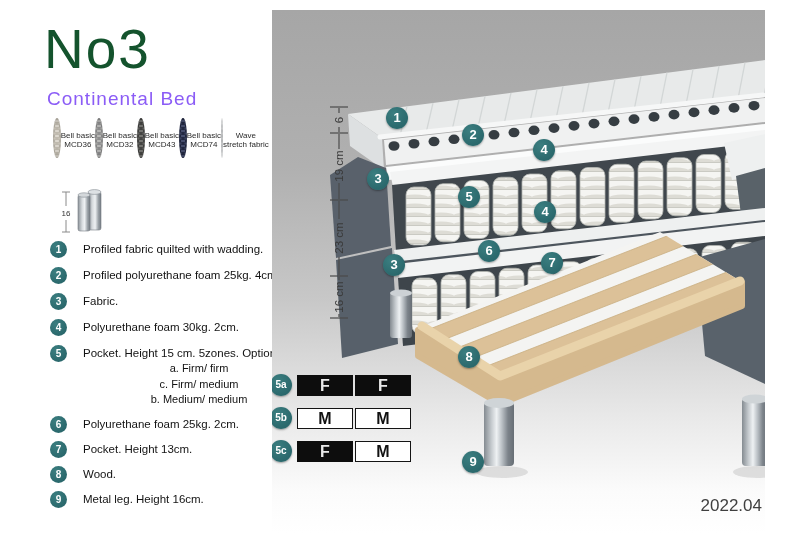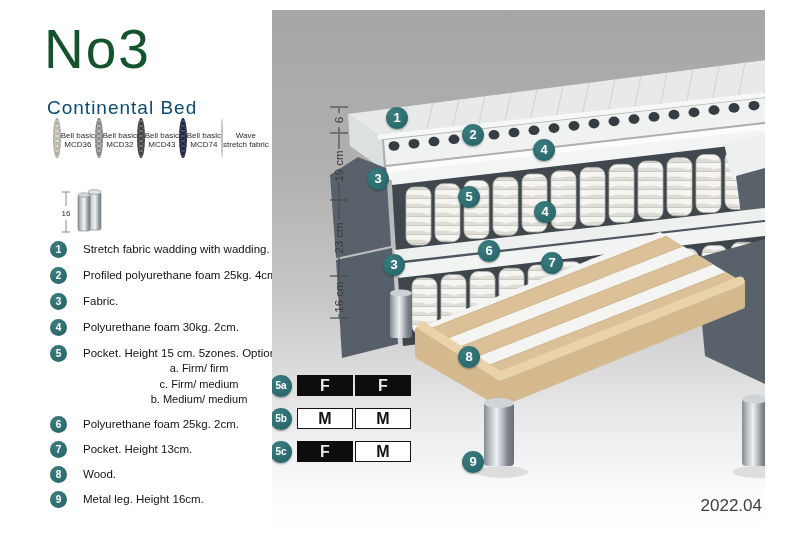--- a/index.html
+++ b/index.html
@@ -2,21 +2,21 @@
 <html><head>
 <meta charset="utf-8">
 <style>
   html,body{margin:0;padding:0;}
   body{width:800px;height:533px;position:relative;background:#ffffff;overflow:hidden;
        font-family:"Liberation Sans",sans-serif;}
 
   
   .title-block{position:absolute;left:44px;top:22px;}
   .model{font-size:55px;line-height:1;font-weight:300;letter-spacing:2px;color:#14532d;margin:0;}
-  .subtitle{font-size:19px;font-weight:300;letter-spacing:1px;color:#0c4a6e;margin:20px 0 0 3px;}
+  .subtitle{font-size:19px;font-weight:300;letter-spacing:1px;color:#8b5cf6;margin:11px 0 0 3px;}
 
   .swatches{position:absolute;left:53px;top:118px;display:flex;}
   .sw-item{width:42px;display:flex;flex-direction:row;align-items:center;}
   .sw-circle{width:38px;height:38px;border-radius:50%;border:1px solid rgba(0,0,0,.18);
              box-shadow:inset 0 0 5px rgba(0,0,0,.28);
              background-size:7px 5px, 7px 5px;background-position:0 0, 3.5px 2.5px;}
   .sw1{background-color:#cfc9bc;background-image:
         radial-gradient(ellipse 3px 2px at 3px 2px,#eee9df 60%,transparent 61%),
         radial-gradient(ellipse 3px 2px at 3px 2px,#e4ded2 60%,transparent 61%);}
   .sw2{background-color:#99999a;background-image:
@@ -49,21 +49,21 @@
   
   .photo{position:absolute;left:272px;top:10px;width:493px;height:523px;overflow:hidden;}
   .photo svg.scene{position:absolute;left:0;top:0;}
 
   .co{position:absolute;width:22px;height:22px;border-radius:50%;
       background:radial-gradient(circle at 35% 30%,#3b7e80,#2a686c 72%);
       color:#fff;font-size:13px;font-weight:bold;line-height:22px;text-align:center;
       box-shadow:0 1px 2px rgba(0,0,0,.35);}
 
   .ftable{position:absolute;left:-2px;top:365px;}
-  .frow{display:flex;align-items:center;margin-bottom:12px;height:21px;}
+  .frow{display:flex;align-items:flex-end;margin-bottom:12px;height:21px;}
   .fbadge{flex:none;width:22px;height:22px;border-radius:50%;
           background:radial-gradient(circle at 35% 30%,#3b7e80,#2a686c 72%);
           color:#fff;font-size:10px;font-weight:bold;line-height:22px;text-align:center;
           margin-right:5px;box-shadow:0 1px 2px rgba(0,0,0,.35);}
   .fcell{width:56px;height:21px;margin-right:2px;background:#ffffff;border:1px solid #141414;
          box-sizing:border-box;color:#111;font-size:16px;font-weight:600;line-height:19px;
          text-align:center;}
   .fcell.filled{background:#0d0d0d;border-color:#0d0d0d;color:#e9e9e9;}
 
   .version{position:absolute;left:380px;top:486px;width:110px;text-align:right;
@@ -136,21 +136,21 @@
       <ellipse cx="42.5" cy="6" rx="6.5" ry="2.4" fill="#dde1e4" stroke="#868d93" stroke-width="0.6"></ellipse>
       <rect x="26" y="9" width="12" height="36" rx="2" fill="url(#legMetal)" stroke="#777e84" stroke-width="0.6"></rect>
       <ellipse cx="32" cy="9" rx="6" ry="2.2" fill="#d4d8db" stroke="#868d93" stroke-width="0.6"></ellipse>
     </g>
   </svg>
 </div>
 
 <div class="legend">
   <div class="lg-row">
     <span class="lg-badge">1</span>
-    <span class="lg-text">Stretch fabric wadding with wadding.</span>
+    <span class="lg-text">Profiled fabric quilted with wadding.</span>
   </div>
   <div class="lg-row">
     <span class="lg-badge">2</span>
     <span class="lg-text">Profiled polyurethane foam 25kg. 4cm.</span>
   </div>
   <div class="lg-row">
     <span class="lg-badge">3</span>
     <span class="lg-text">Fabric.</span>
   </div>
   <div class="lg-row">

